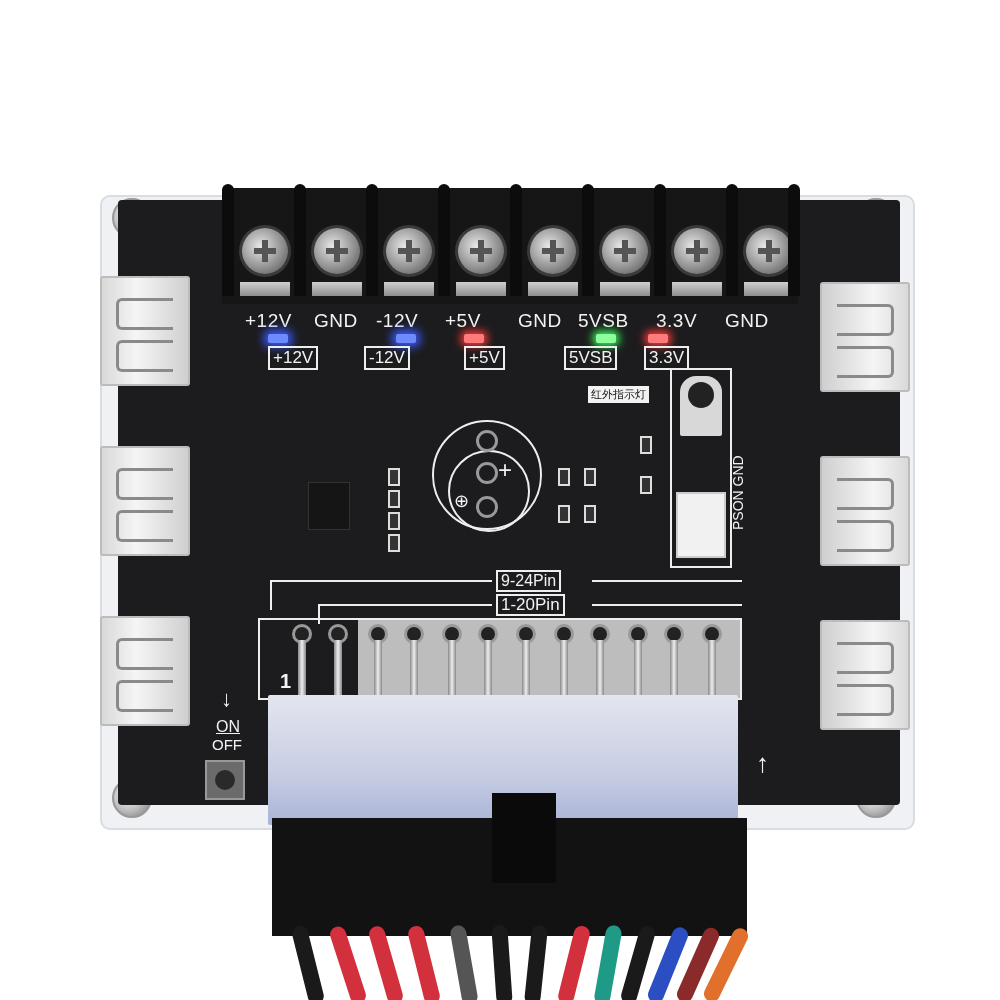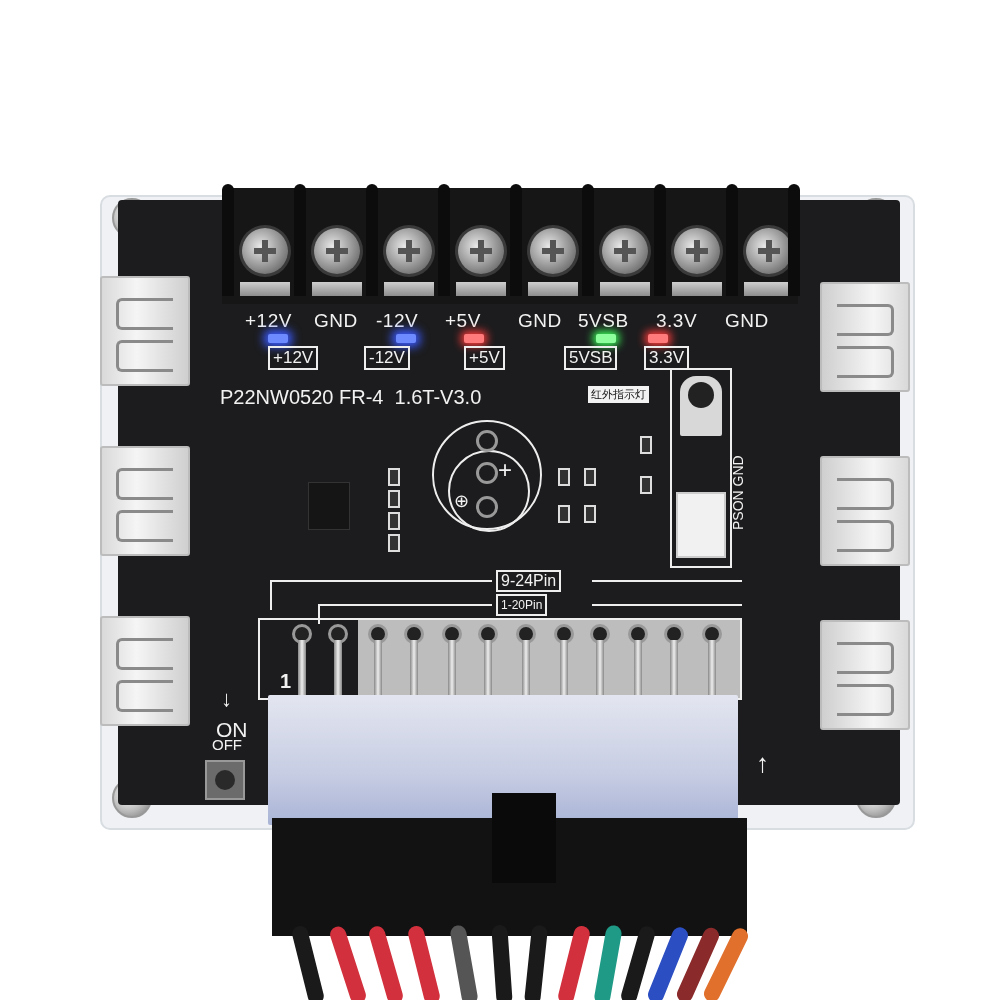--- a/index.html
+++ b/index.html
@@ -57,25 +57,20 @@
   <div class="led-box" style="left:150px;top:146px;">+12V</div>
   <div class="led" style="left:278px;top:134px;background:#6d8bff;box-shadow:0 0 10px 4px #3b5bff;"></div>
   <div class="led-box" style="left:246px;top:146px;">-12V</div>
   <div class="led" style="left:346px;top:134px;background:#ff7a7a;box-shadow:0 0 8px 3px #ff3b3b;"></div>
   <div class="led-box" style="left:346px;top:146px;">+5V</div>
   <div class="led" style="left:478px;top:134px;background:#8dff9d;box-shadow:0 0 8px 3px #3bff5b;"></div>
   <div class="led-box" style="left:446px;top:146px;">5VSB</div>
   <div class="led" style="left:530px;top:134px;background:#ff7a7a;box-shadow:0 0 8px 3px #ff3b3b;"></div>
   <div class="led-box" style="left:526px;top:146px;">3.3V</div>
 
-  <div class="silk" style="left:102px;top:186px;font-size:20px;">
-    <span>P22NW0520</span>
-    <span>FR-4</span>
-    &nbsp;<span>1.6T-V3.0</span>
-  </div>
   <div class="silk" style="left:470px;top:186px;font-size:11px;background:#f2f2f2;color:#111;padding:1px 3px;">红外指示灯</div>
 
   <div class="abs" style="left:552px;top:168px;width:62px;height:200px;border:2px solid #eee;box-sizing:border-box;">
     <div class="abs" style="left:8px;top:6px;width:42px;height:60px;background:#d8d8d8;border-radius:16px 16px 2px 2px;">
       <div class="abs" style="left:8px;top:6px;width:26px;height:26px;border-radius:50%;background:#222;"></div>
     </div>
     <div class="abs" style="left:4px;top:122px;width:50px;height:66px;background:#f1f1f1;border:2px solid #ccc;box-sizing:border-box;"></div>
   </div>
   <div class="silk" style="left:612px;top:330px;font-size:14px;transform:rotate(-90deg);transform-origin:left top;">
     <span>PSON</span> <span>GND</span>
@@ -100,29 +95,29 @@
   <div class="smd" style="left:466px;top:305px;"></div>
   <div class="smd" style="left:522px;top:236px;"></div>
   <div class="smd" style="left:522px;top:276px;"></div>
 
   <div class="abs" style="left:152px;top:380px;width:222px;height:2px;background:#eee;"></div>
   <div class="abs" style="left:152px;top:380px;width:2px;height:30px;background:#eee;"></div>
   <div class="silk" style="left:378px;top:370px;font-size:16px;border:2px solid #eee;padding:0 3px;line-height:18px;">9-24Pin</div>
   <div class="abs" style="left:474px;top:380px;width:150px;height:2px;background:#eee;"></div>
   <div class="abs" style="left:200px;top:404px;width:174px;height:2px;background:#eee;"></div>
   <div class="abs" style="left:200px;top:404px;width:2px;height:20px;background:#eee;"></div>
-  <div class="silk" style="left:378px;top:394px;font-size:12px;border:2px solid #eee;padding:0 3px;line-height:18px;">1-20Pin</div>
+  <div class="silk" style="left:378px;top:394px;font-size:17px;border:2px solid #eee;padding:0 3px;line-height:18px;">1-20Pin</div>
   <div class="abs" style="left:474px;top:404px;width:150px;height:2px;background:#eee;"></div>
 
   <div class="abs" style="left:140px;top:418px;width:484px;height:82px;border:2px solid #eee;box-sizing:border-box;"></div>
   <div class="abs" style="left:240px;top:420px;width:382px;height:78px;background:#bdbdbd;"></div>
   <div class="silk" style="left:162px;top:470px;font-size:20px;font-weight:bold;">1</div>
 
   <div class="silk" style="left:103px;top:486px;font-size:22px;">↓</div>
-  <div class="silk" style="left:98px;top:518px;font-size:21px;">ON</div>
+  <div class="silk" style="left:98px;top:518px;font-size:16px;text-decoration:underline;">ON</div>
   <div class="silk" style="left:94px;top:536px;font-size:15px;">OFF</div>
 
   <div class="silk" style="left:638px;top:548px;font-size:26px;">↑</div>
 </div>
 
 <div class="pin" style="left:292px;top:624px;"></div>
 <div class="pin" style="left:328px;top:624px;"></div>
 <div class="pin" style="left:368px;top:624px;"></div>
 <div class="pin" style="left:404px;top:624px;"></div>
 <div class="pin" style="left:442px;top:624px;"></div>

